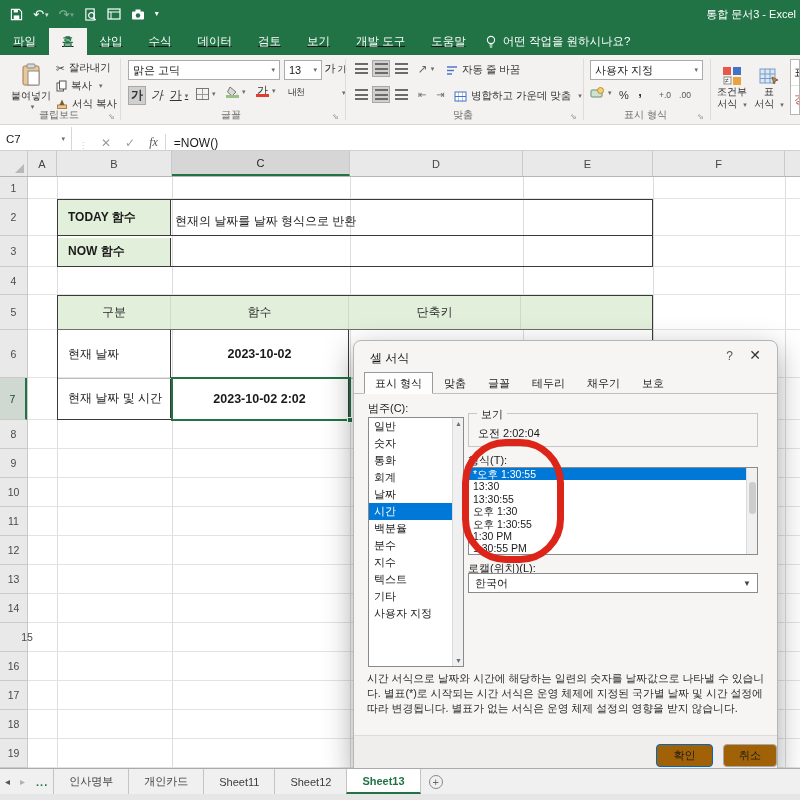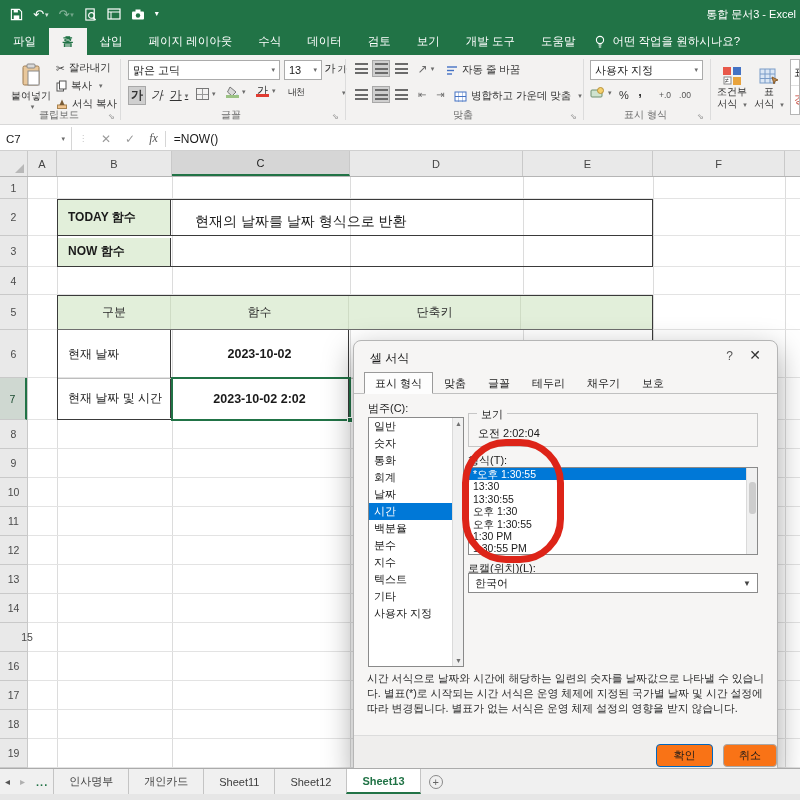--- a/index.html
+++ b/index.html
@@ -39,21 +39,21 @@
     linear-gradient(#6b6b6b,#6b6b6b) 0 9px/13px 2px no-repeat; }
   .igrid { width:13px; height:12px; border:1px solid #777; background:
     linear-gradient(#999,#999) 50% 0/1px 100% no-repeat,
     linear-gradient(#999,#999) 0 50%/100% 1px no-repeat; }
   .colorbar-red { display:inline-block; width:13px; height:3px; background:#e03c32; margin-top:-2px; }
   .colorbar-green { display:inline-block; width:13px; height:3px; background:#9bc284; margin-top:-2px; }
   .stack { display:flex; flex-direction:column; align-items:center; line-height:1; }
   .two-line { font-size:10px; color:#333; text-align:center; line-height:1.25; }
 
   
-  #formula-bar { left:0; top:127px; width:800px; height:24px; background:#fff; border-bottom:1px solid #d0d0d0; display:flex; align-items:center; }
+  #formula-bar { left:0; top:127px; width:800px; height:24px; background:#fff; border-bottom:1px solid #d0d0d0; display:flex; align-items:flex-end; }
   #name-box { width:72px; height:100%; border-right:1px solid #d6d6d6; display:flex; align-items:center; padding:0 6px; font-size:11.5px; }
   #name-box .cv { flex:1; }
   .fb-ico { color:#9a9a9a; font-size:12px; padding:0 7px; }
   #fx-ico { font-family:"Liberation Serif",serif; font-style:italic; color:#555; font-size:12px; padding:0 7px; }
   #formula-text { font-size:12px; color:#1a1a1a; padding-left:8px; }
 
   
   #colheads { left:0; top:151px; width:800px; height:26px; background:#e9e9e9; border-bottom:1px solid #b5b5b5; }
   .colhead { position:absolute; top:0; height:25px; display:flex; align-items:center; justify-content:center; font-size:11px; color:#444; border-right:1px solid #c9c9c9; }
   .colhead.sel { background:#d6d6d6; border-bottom:2px solid #217346; color:#1f1f1f; }
@@ -64,21 +64,21 @@
   .hline { position:absolute; left:28px; right:0; height:1px; background:#e3e3e3; }
   #rowgutter { position:absolute; left:0; top:0; width:28px; height:591px; background:#e9e9e9; border-right:1px solid #c9c9c9; }
   .rownum { position:absolute; left:0; width:27px; display:flex; align-items:center; justify-content:center; font-size:10.5px; color:#4a4a4a; border-bottom:1px solid #c9c9c9; }
   .rownum.sel { background:#cfd8d1; border-right:2px solid #217346; color:#17482c; }
 
   
   .fill-green { background:#e2efda; }
   #info-table { left:57px; top:199px; width:596px; height:68px; border:1.5px solid #3a3a3a; }
   .it-row { position:absolute; left:0; width:100%; display:flex; }
   .it-title { width:113px; border-right:1.5px solid #3a3a3a; font-weight:bold; font-size:12px; display:flex; align-items:center; padding-left:10px; }
-  .it-desc { flex:1; display:flex; align-items:center; padding-left:24px; font-size:14px;margin-top:8px; }
+  .it-desc { flex:1; display:flex; align-items:center; padding-left:4px; font-size:12px;margin-top:8px; }
   #hdr-row { left:57px; top:295px; width:596px; height:35px; background:#e2efda; border-top:1.5px solid #3a3a3a; border-left:1.5px solid #3a3a3a; border-right:1.5px solid #3a3a3a; border-bottom:1.5px solid #6f6f6f; display:flex; }
   .hdr-cell { display:flex; align-items:center; justify-content:center; font-size:12px; color:#2b2b2b; border-right:1px solid #cfdcc5; }
   #data-rows { left:57px; top:330px; width:596px; height:90px; border-left:1.5px solid #3a3a3a; border-right:1.5px solid #3a3a3a; border-bottom:1.5px solid #3a3a3a; }
   .dr-row { position:absolute; left:0; width:100%; display:flex; }
   .dr-label { width:113px; border-right:1px solid #3a3a3a; display:flex; align-items:center; padding-left:10px; font-size:12px; }
   .dr-value { width:178px; border-right:1px solid #3a3a3a; display:flex; align-items:center; justify-content:center; font-weight:bold; font-size:12.5px; }
   .dr-rest { flex:1; }
   #row-split { position:absolute; left:0; top:48px; width:100%; height:1px; background:#bdbdbd; }
   #cell-selection { left:171px; top:377px; width:180px; height:44px; border:2px solid #217346; }
   #fill-handle { left:347px; top:417px; width:6px; height:6px; background:#217346; border:1px solid #fff; }
@@ -103,21 +103,21 @@
   #sample-box { position:absolute; left:114px; top:72px; width:290px; height:34px; border:1px solid #c6c6c6; }
   #sample-legend { position:absolute; left:8px; top:-7px; background:#f6f5f4; padding:0 4px; font-size:11px; color:#1c1c1c; }
   #sample-value { position:absolute; left:9px; bottom:5px; font-size:11px; color:#1a1a1a; }
   #fmt-list { position:absolute; left:114px; top:126px; width:290px; height:88px; background:#fff; border:1px solid #8a8a8a; overflow:hidden; }
   .fmt-item { height:12.4px; line-height:12.4px; padding-left:4px; font-size:10.5px; color:#1a1a1a; width:277px; }
   .fmt-item.sel { background:#0078d7; color:#fff; }
   #locale-combo { position:absolute; left:114px; top:232px; width:290px; height:20px; background:#fff; border:1px solid #8a8a8a; display:flex; align-items:center; padding-left:6px; font-size:11px; }
   #locale-chevron { position:absolute; right:2px; top:2px; bottom:2px; width:16px; display:flex; align-items:center; justify-content:center; color:#444; font-size:8px; }
   #dlg-desc { position:absolute; left:13px; top:330px; width:400px; font-size:10.8px; color:#2b2b2b; line-height:1.38; }
   #dlg-footer { position:absolute; left:0; right:0; bottom:0; height:39px; background:#efeeed; border-top:1px solid #dcdcdc; border-radius:0 0 8px 8px; }
-  .dlg-btn { position:absolute; top:8px; height:23px; background:#f97316; border:1px solid #a8a8a8; border-radius:4px; font-size:11px; display:flex; align-items:center; justify-content:center; color:#1a1a1a; }
+  .dlg-btn { position:absolute; top:8px; height:23px; background:#a16207; border:1px solid #a8a8a8; border-radius:4px; font-size:11px; display:flex; align-items:center; justify-content:center; color:#1a1a1a; }
   #btn-ok { left:302px; width:57px; border:1px solid #0067c0; }
   #btn-cancel { left:369px; width:54px; }
 
   
   #red-circle { left:462px; top:439px; width:102px; height:124px; border:7px solid #dd2418; border-radius:44px; z-index:50; }
 
   
   #sheetbar { left:0; top:768px; width:800px; height:26px; background:#f0f0f0; border-top:1px solid #ababab; display:flex; align-items:stretch; }
   .nav-arrow { display:flex; align-items:center; padding:0 5px; font-size:10px; color:#555; }
   .nav-arrow.dim { color:#b0b0b0; }
@@ -168,25 +168,24 @@
           </svg>
       </span>
       <span class="qat-btn">
           <span style="font-size:8px;">▾</span>
         </span>
     </div>
     <div id="win-title">통합 문서3 - Excel</div>
   </div>
 
   <div id="ribbon-tabrow" class="abs">
-    <div id="ribbon-tabs-list" style="display:flex;">
+    <div id="ribbon-tabs-list" style="display:flex;text-decoration:underline;">
         <div class="rtab">파일</div>
         <div class="rtab active">홈</div>
         <div class="rtab">삽입</div>
-        <div class="rtab">페이지 레이아웃</div>
         <div class="rtab">수식</div>
         <div class="rtab">데이터</div>
         <div class="rtab">검토</div>
         <div class="rtab">보기</div>
         <div class="rtab">개발 도구</div>
         <div class="rtab">도움말</div>
       </div>
     <div id="ribbon-search">
       <span>
         <svg width="12" height="14" viewBox="0 0 12 14">

